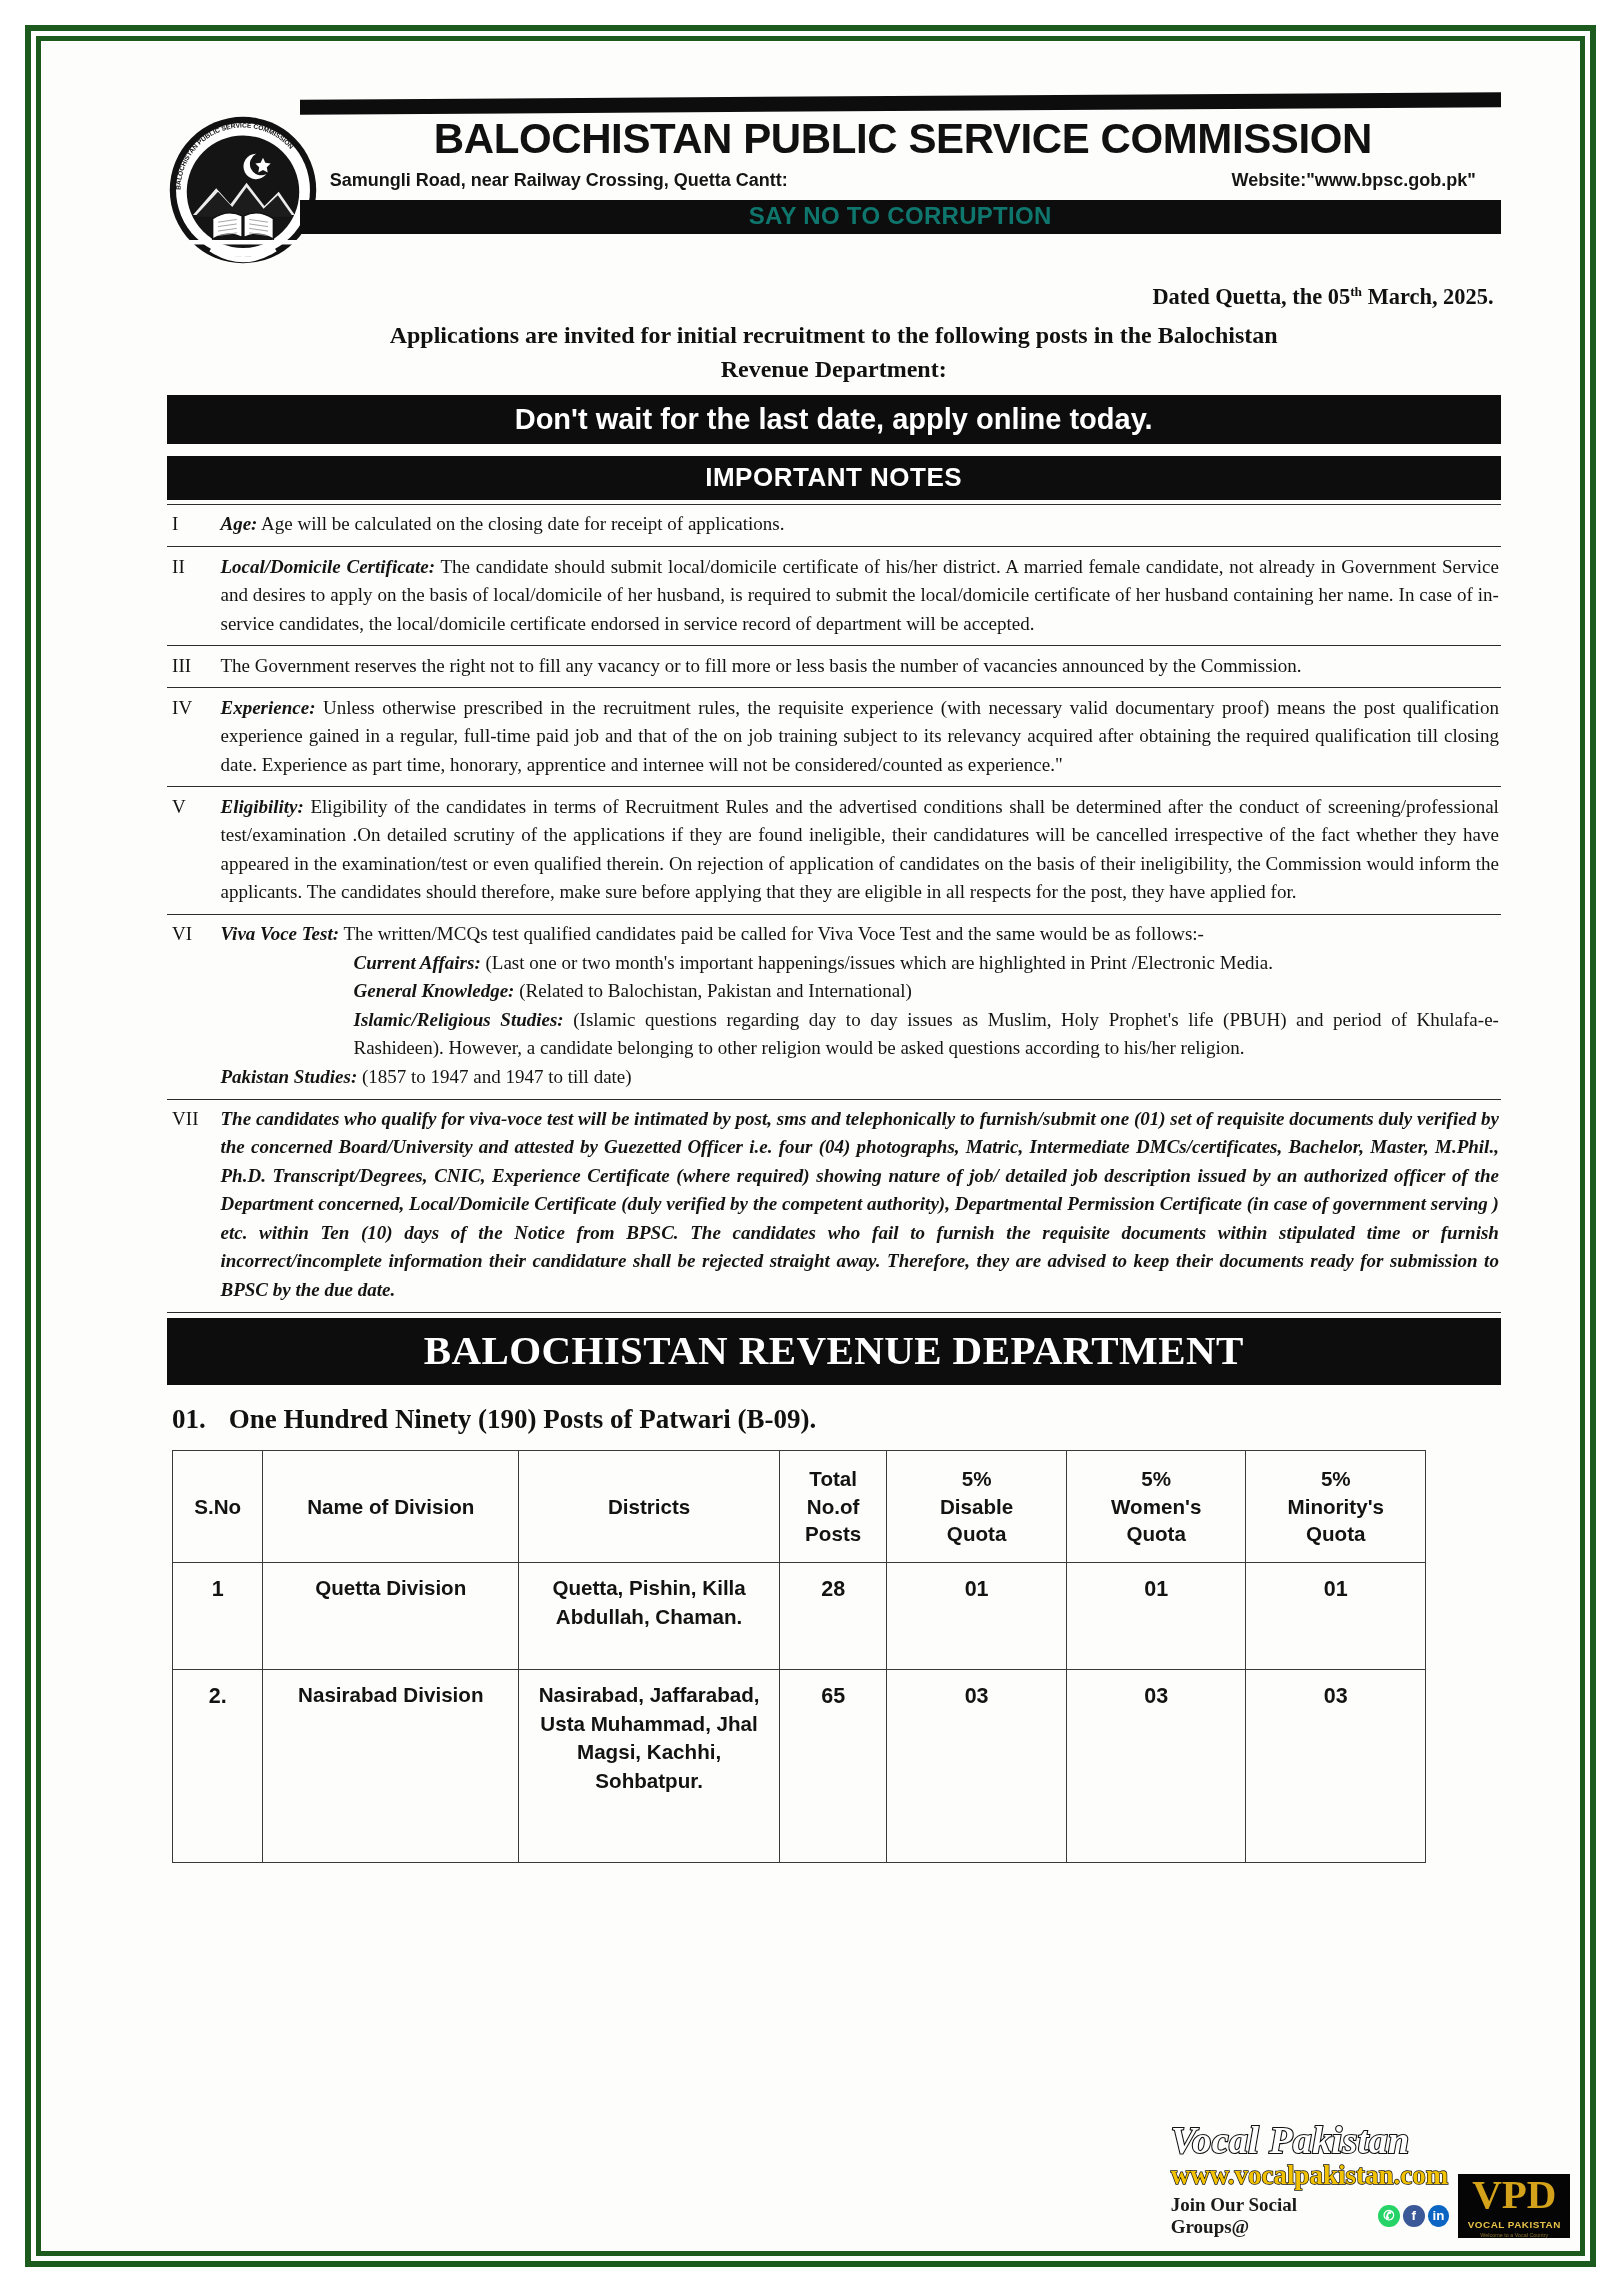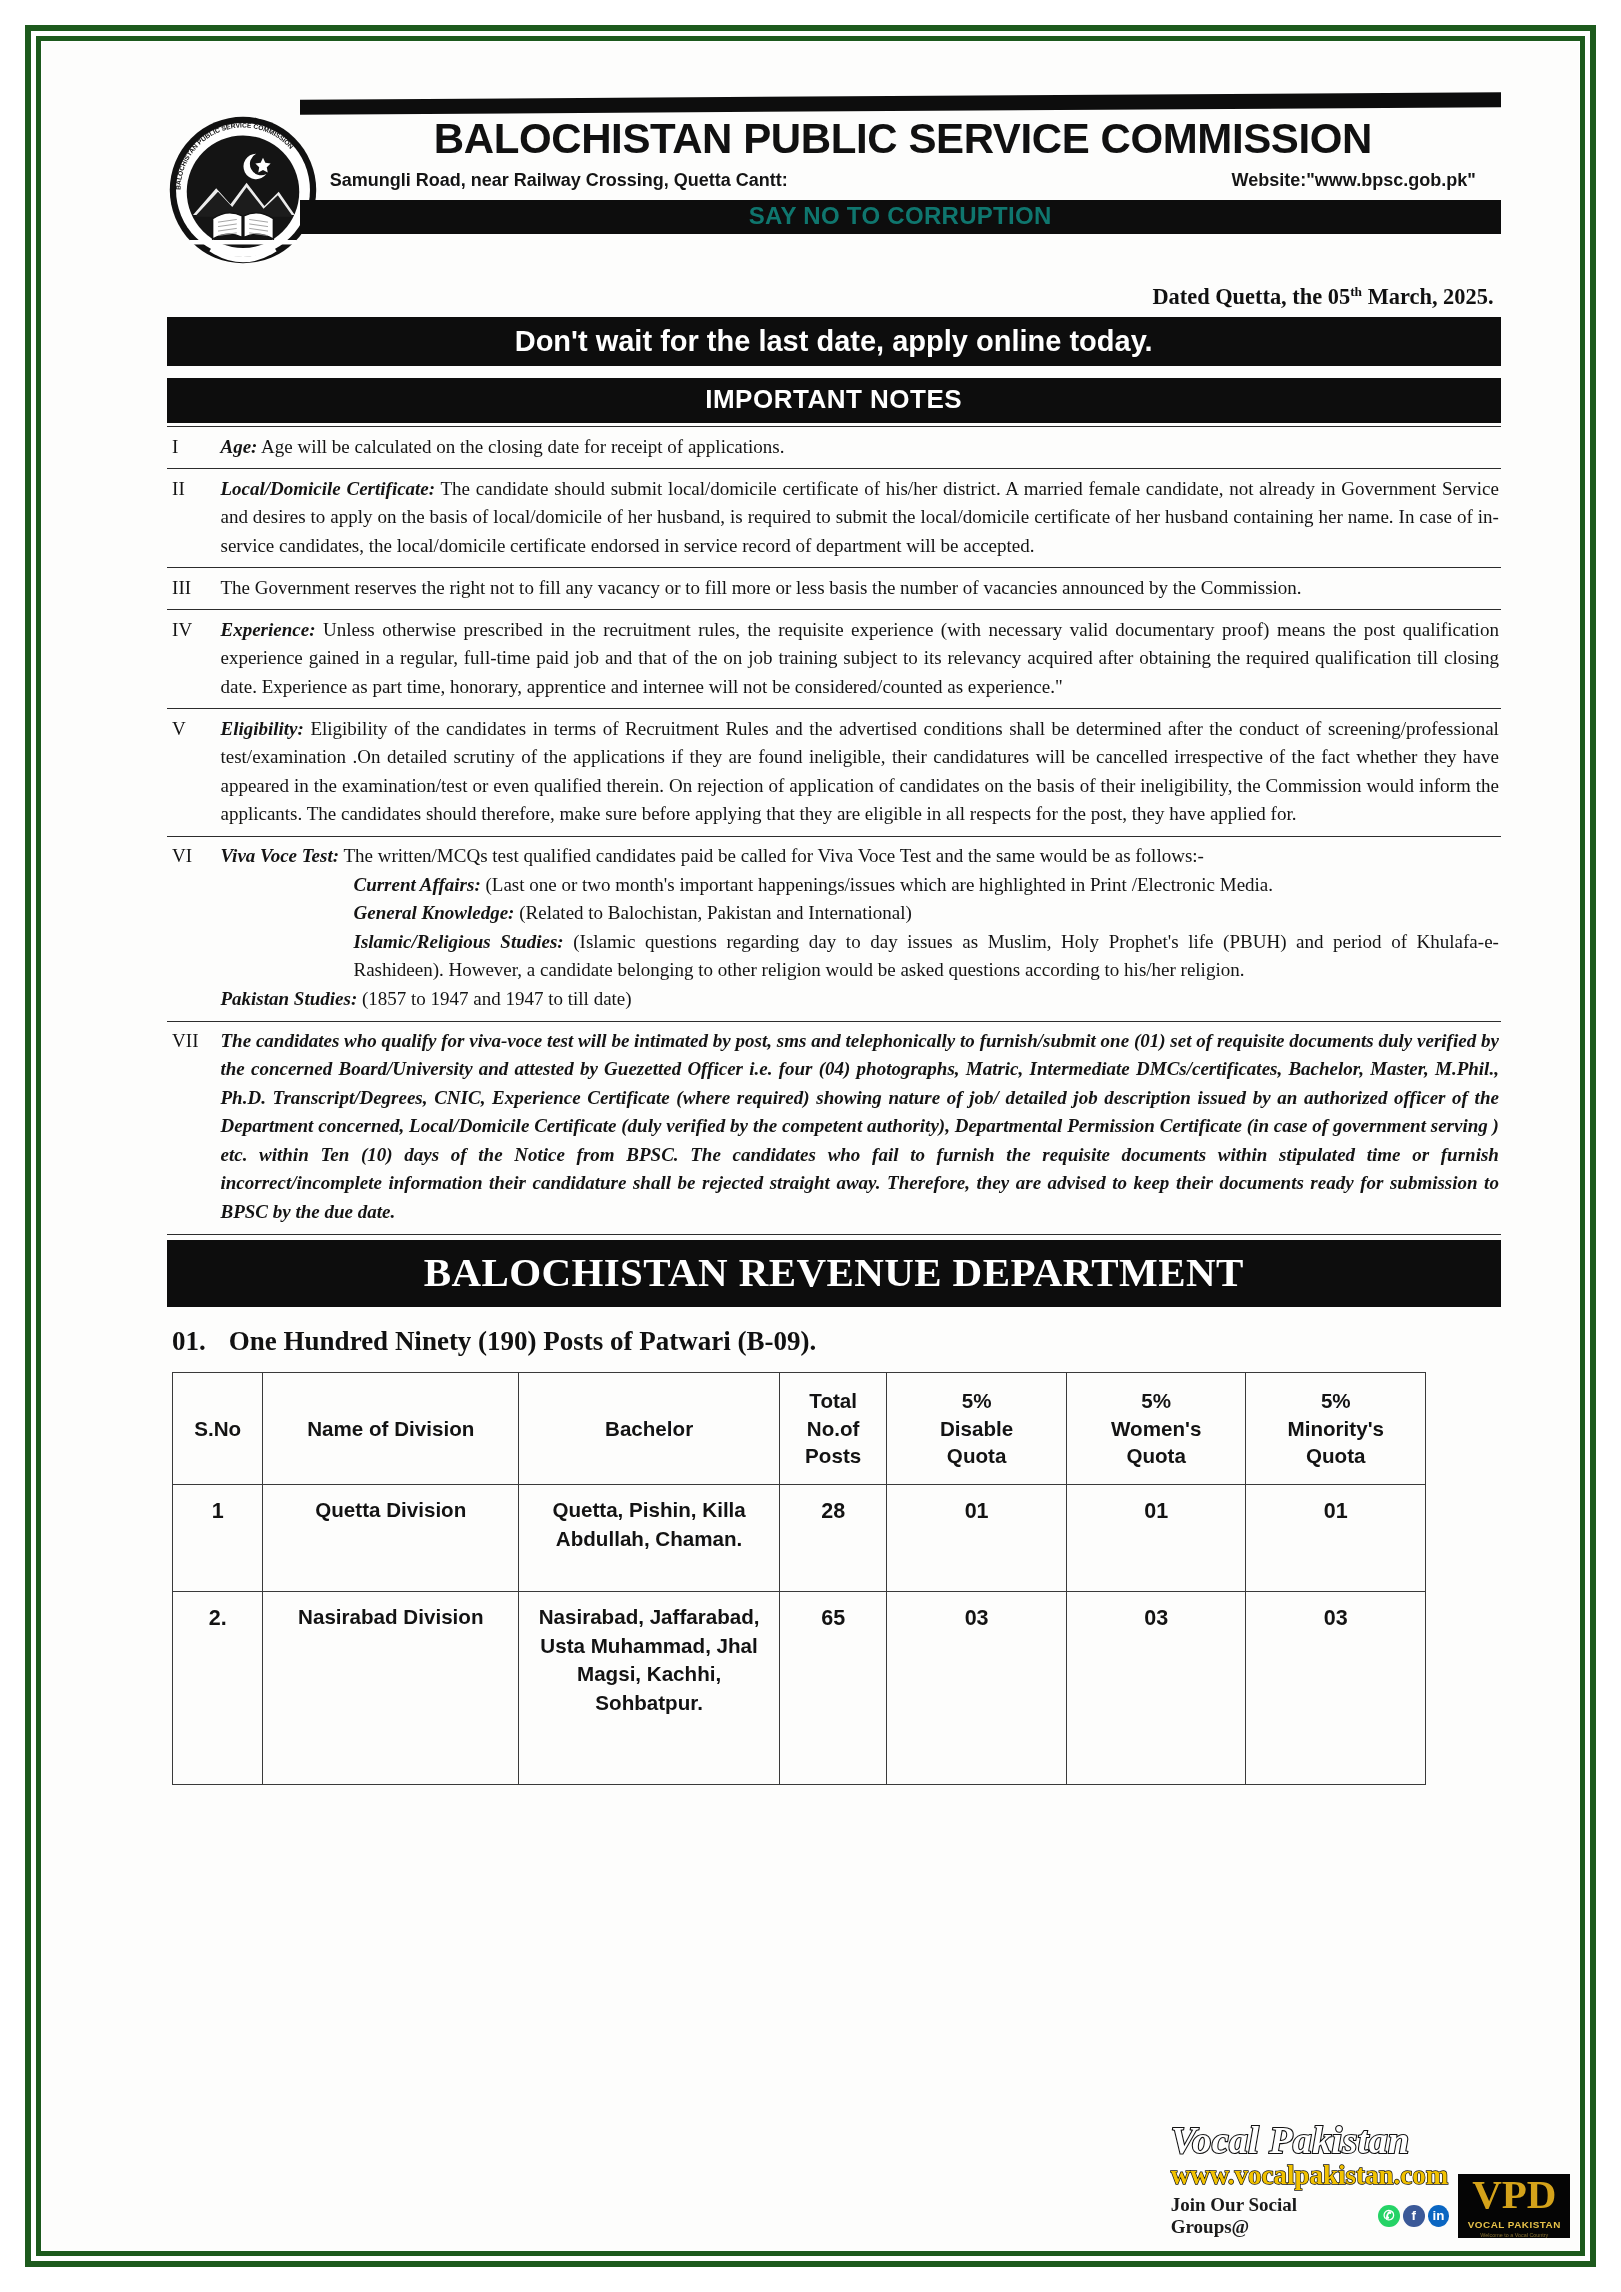--- a/index.html
+++ b/index.html
@@ -259,20 +259,24 @@
           </div>
           <div class="slogan-bar">SAY NO TO CORRUPTION</div>
         </div>
       </div>
 
       <div class="dateline">
         <span>Dated Quetta, the 05</span><sup>th</sup><span> March, 2025.</span>
       </div>
 
 
+      <div class="invite">
+        <span>Applications are invited for initial recruitment to the following posts in the Balochistan</span><br>
+        <span>Revenue Department:</span>
+      </div>
 
       <div class="banner banner-apply">Don't wait for the last date, apply online today.</div>
 
       <div style="height:12.5px"></div>
 
       <div class="banner banner-notes">IMPORTANT NOTES</div>
 
       <table class="notes">
         <tbody>
 
@@ -324,21 +328,21 @@
 
       <div class="post-head">
         <span class="num">01.</span><span>One Hundred Ninety (190) Posts of Patwari (B-09).</span>
       </div>
 
       <table class="ptable">
         <thead>
           <tr>
             <th class="c-sno">S.No</th>
             <th class="c-div">Name of Division</th>
-            <th class="c-dis">Bachelor</th>
+            <th class="c-dis">Districts</th>
             <th class="c-tot">
               <span>Total</span><br>
               <span>No.of</span><br>
               <span>Posts</span>
             </th>
             <th class="c-q">
               <span>5%</span><br>
               <span>Disable</span><br>
               <span>Quota</span>
             </th>

